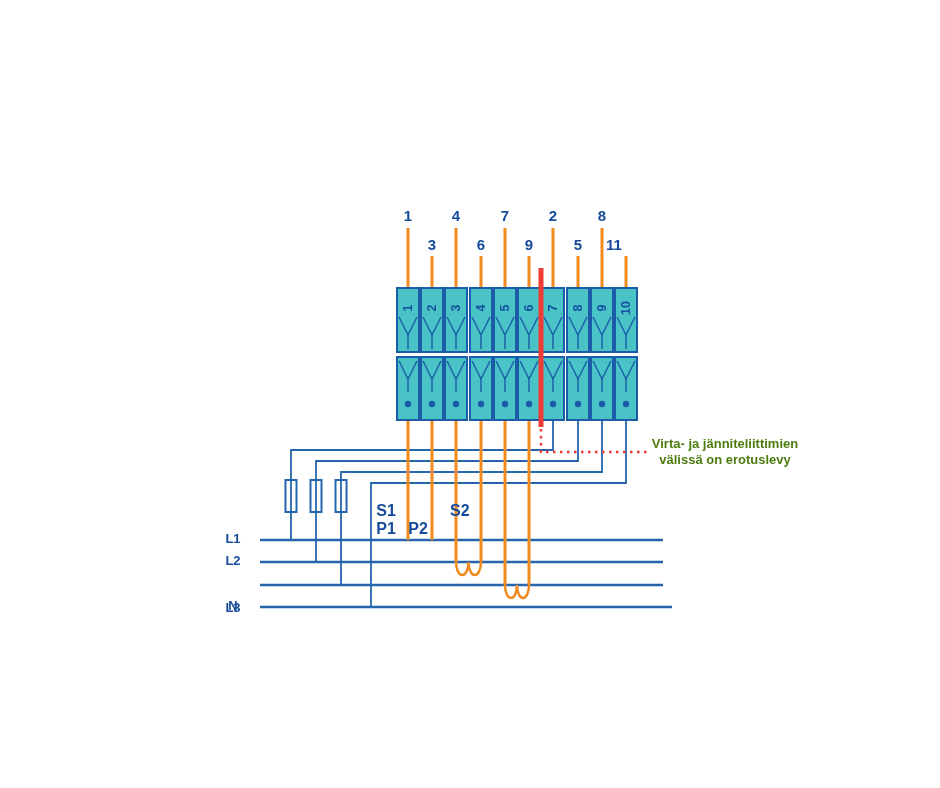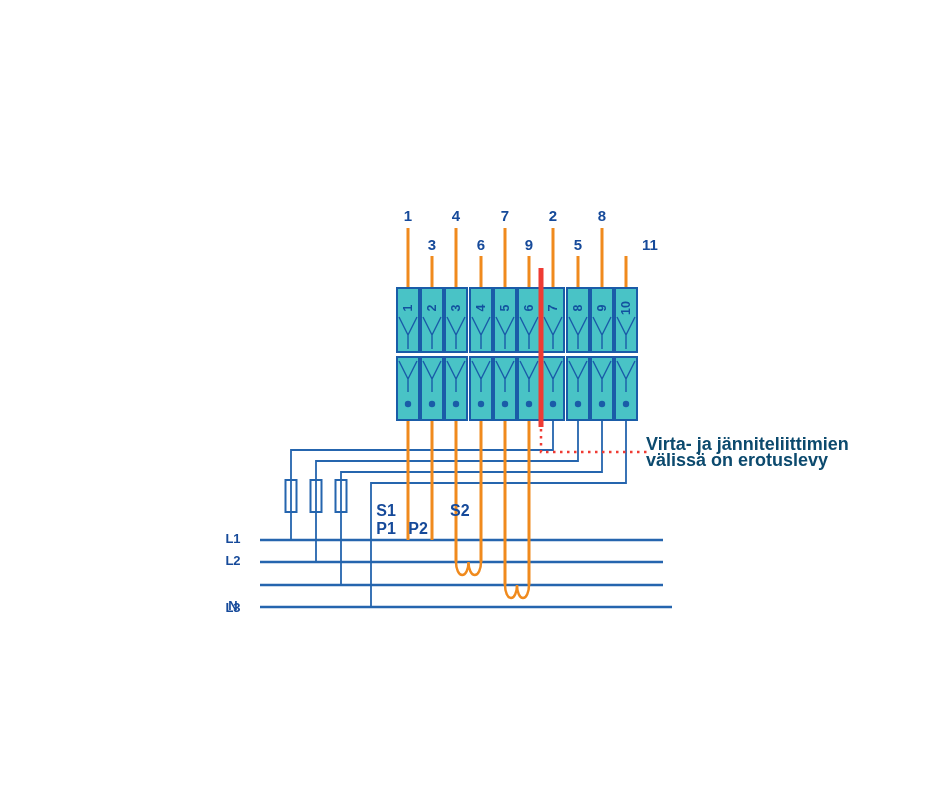--- a/index.html
+++ b/index.html
@@ -5,21 +5,21 @@
   * { margin:0; padding:0; box-sizing:border-box; }
   body { background:#fff; font-family:"Liberation Sans", sans-serif; }
   .canvas { position:relative; width:940px; height:788px; background:#ffffff; overflow:hidden; }
   svg.layer { position:absolute; left:0; top:0; }
   .lbl { position:absolute; font-weight:700; color:#164A9A; text-align:center; white-space:nowrap; }
   .wire-lbl { font-size:15px; width:28px; }
   .tnum { position:absolute; width:22px; height:34px; display:flex; align-items:center; justify-content:center; }
   .tnum span { transform:rotate(-90deg); font-weight:700; font-size:12.5px; color:#12519F; }
   .bus-lbl { font-size:13px; width:40px; text-align:center; }
   .ct-lbl { font-size:16px; width:24px; }
-  .note { position:absolute; font-weight:700; color:#0c4a6e; font-size:18px; line-height:16px; text-align:center; }
+  .note { position:absolute; font-weight:700; color:#4d7c0f; font-size:13px; line-height:16px; text-align:center; }
   .note div { white-space:nowrap; }
 </style>
 </head>
 <body>
 
 <div class="canvas">
 
   <svg class="layer" width="940" height="788" viewBox="0 0 940 788">
 
     <g>
@@ -87,21 +87,21 @@
   <span class="lbl wire-lbl" style="left:394px; top:207px;">1</span>
   <span class="lbl wire-lbl" style="left:442px; top:207px;">4</span>
   <span class="lbl wire-lbl" style="left:491px; top:207px;">7</span>
   <span class="lbl wire-lbl" style="left:539px; top:207px;">2</span>
   <span class="lbl wire-lbl" style="left:588px; top:207px;">8</span>
 
   <span class="lbl wire-lbl" style="left:418px; top:236px;">3</span>
   <span class="lbl wire-lbl" style="left:467px; top:236px;">6</span>
   <span class="lbl wire-lbl" style="left:515px; top:236px;">9</span>
   <span class="lbl wire-lbl" style="left:564px; top:236px;">5</span>
-  <span class="lbl wire-lbl" style="left:636px; top:236px;">11</span>
+  <span class="lbl wire-lbl" style="left:600px; top:236px;">11</span>
 
   <div class="tnum" style="left:397px; top:291px;">
       <span>1</span>
     </div>
   <div class="tnum" style="left:421px; top:291px;">
       <span>2</span>
     </div>
   <div class="tnum" style="left:445px; top:291px;">
       <span>3</span>
     </div>

